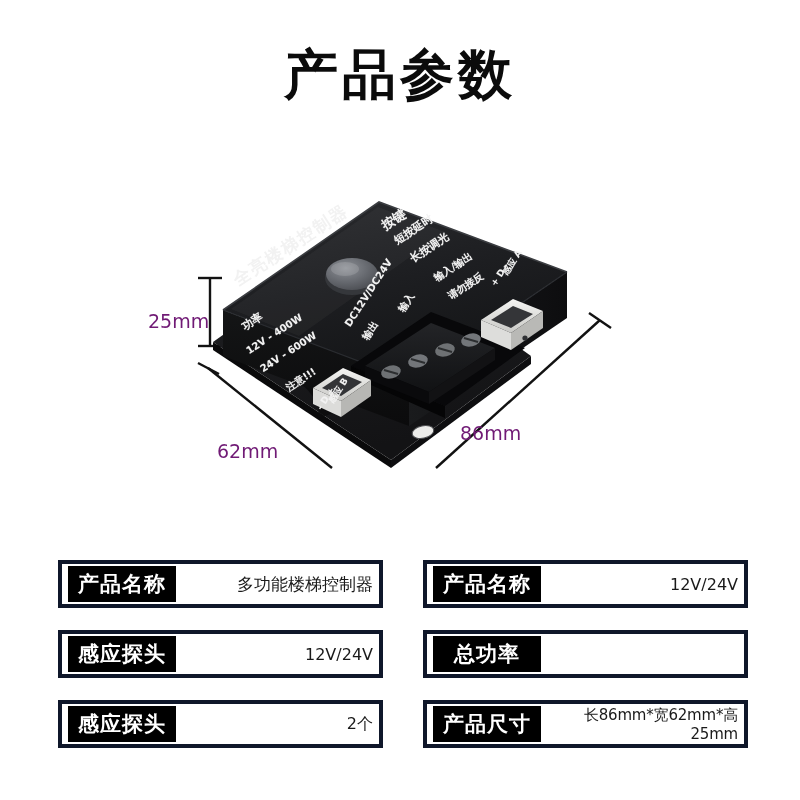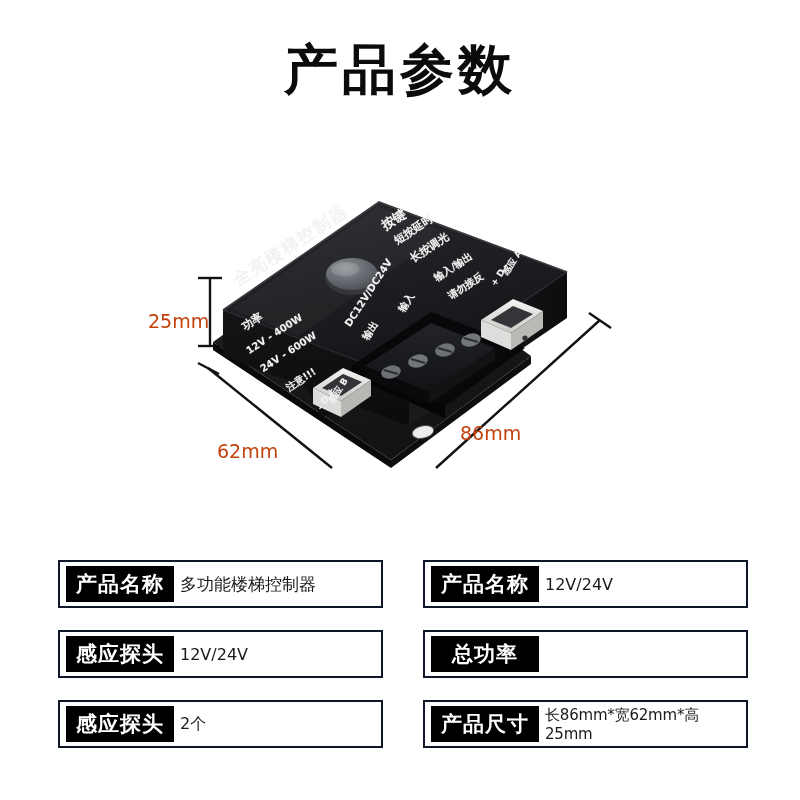--- a/index.html
+++ b/index.html
@@ -22,38 +22,38 @@
     position: absolute;
     top: 44px;
     left: 0;
     width: 800px;
     text-align: center;
     font-size: 54px;
     line-height: 60px;
     font-weight: 700;
     letter-spacing: 4px;
     color: #0b0b0b;
-    font-family: Liberation Mono, monospace;
+    font-family: Liberation Sans, sans-serif;
   }
 
   
   .photo-stage {
     position: absolute;
     left: 140px;
     top: 150px;
     width: 520px;
     height: 360px;
   }
 
   
   .dim-label {
     position: absolute;
     font-size: 19px;
     font-weight: 500;
-    color: #c2410c;
+    color: #701a75;
     white-space: nowrap;
     font-family: "DejaVu Sans", "Liberation Sans", sans-serif;
   }
   .dim-25 { left: 8px;  top: 160px; }
   .dim-62 { left: 77px; top: 290px; }
   .dim-86 { left: 320px; top: 272px; }
 
   .dim-svg {
     position: absolute;
     left: 0; top: 0;
@@ -86,21 +86,21 @@
     left: 58px;
     top: 560px;
     width: 690px;
     display: grid;
     grid-template-columns: 325px 1fr;
     column-gap: 40px;
     row-gap: 22px;
   }
   .spec-row {
     height: 48px;
-    border: 2px solid #0f172a;
+    border: 4px solid #0f172a;
     background: #ffffff;
     display: flex;
     align-items: center;
     box-sizing: border-box;
   }
   .spec-key {
     background: #000000;
     color: #ffffff;
     font-size: 21px;
     font-weight: 700;
@@ -110,21 +110,21 @@
     margin-left: 6px;
     display: flex;
     align-items: center;
     justify-content: center;
     padding: 0 6px;
     box-sizing: border-box;
     font-family: "DejaVu Sans", "Liberation Sans", sans-serif;
   }
   .spec-val {
     flex: 1;
-    text-align: left;
+    text-align: right;
     font-size: 16px;
     color: #1a1a1a;
     padding: 0 6px;
     font-family: "DejaVu Sans", "Liberation Sans", sans-serif;
   }
   .spec-val.cn { font-size: 17px; }
   .spec-val.tight { font-size: 15px; letter-spacing: -0.2px; }
 </style>
 </head>
 <body>

